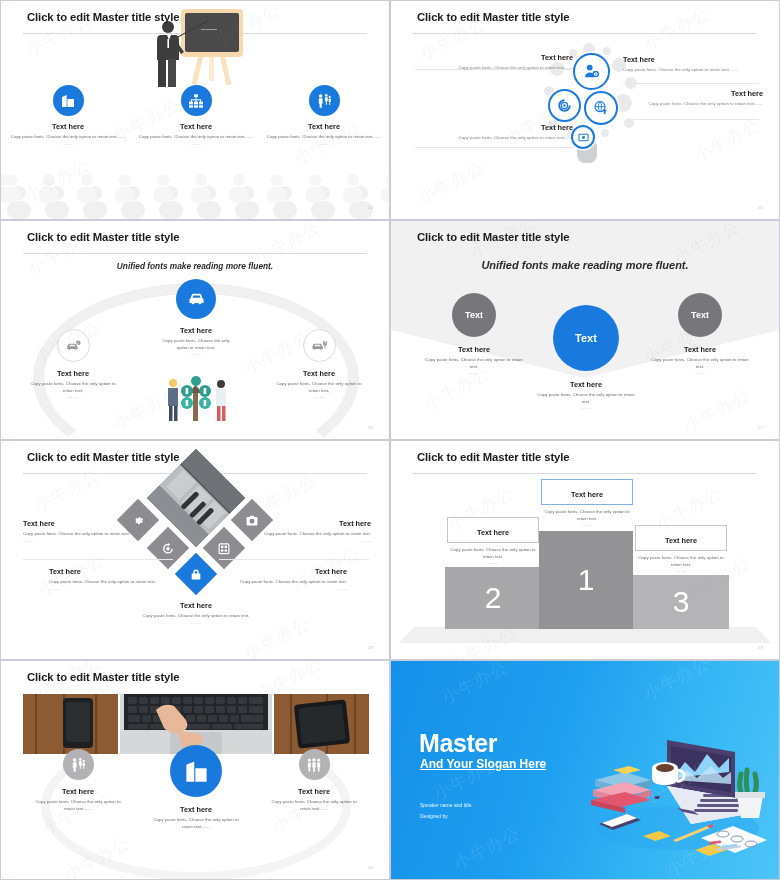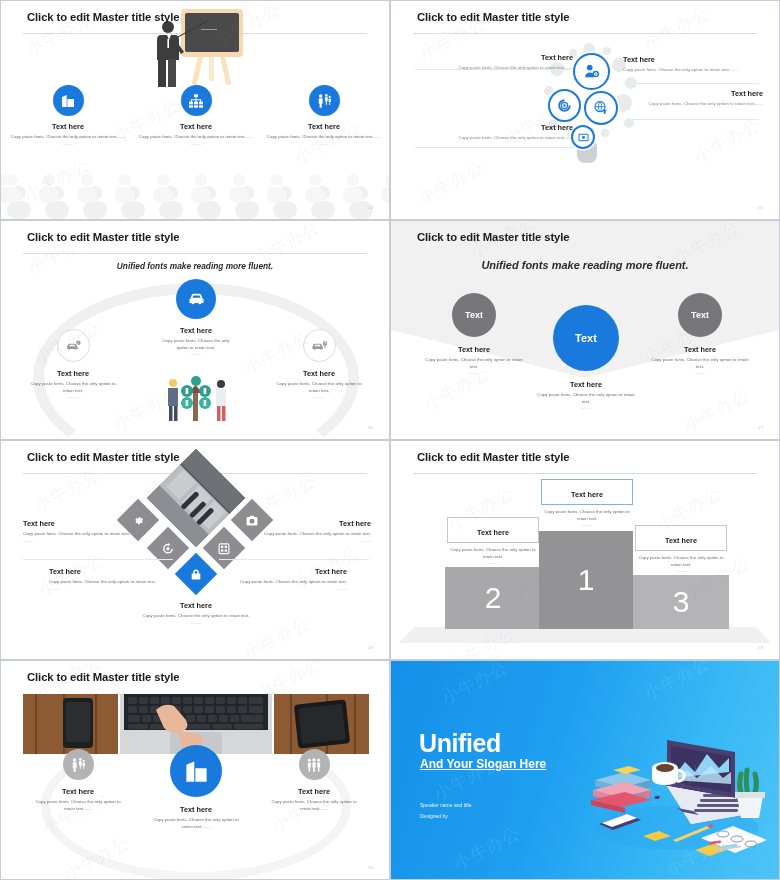--- a/index.html
+++ b/index.html
@@ -767,21 +767,21 @@
     <div class="wm">
       <span style="left:32px;top:4px;">小牛办公</span>
       <span style="left:252px;top:6px;">小牛办公</span>
       <span style="left:38px;top:140px;">小牛办公</span>
       <span style="left:268px;top:138px;">小牛办公</span>
       <span style="left:60px;top:186px;">小牛办公</span>
     </div>
   </div>
 
   <div class="slide s8">
-    <div class="thanks">Unified</div>
+    <div class="thanks">Master</div>
     <div class="slogan">And Your Slogan Here</div>
     <div class="meta">
       <div>Speaker name and title</div>
       <div>Designed by</div>
     </div>
 
     <div class="deskart">
       <svg viewBox="0 0 200 145" width="200" height="145">
         <ellipse cx="108" cy="112" rx="82" ry="22" fill="#2aa6ef" opacity=".45"></ellipse>
 

